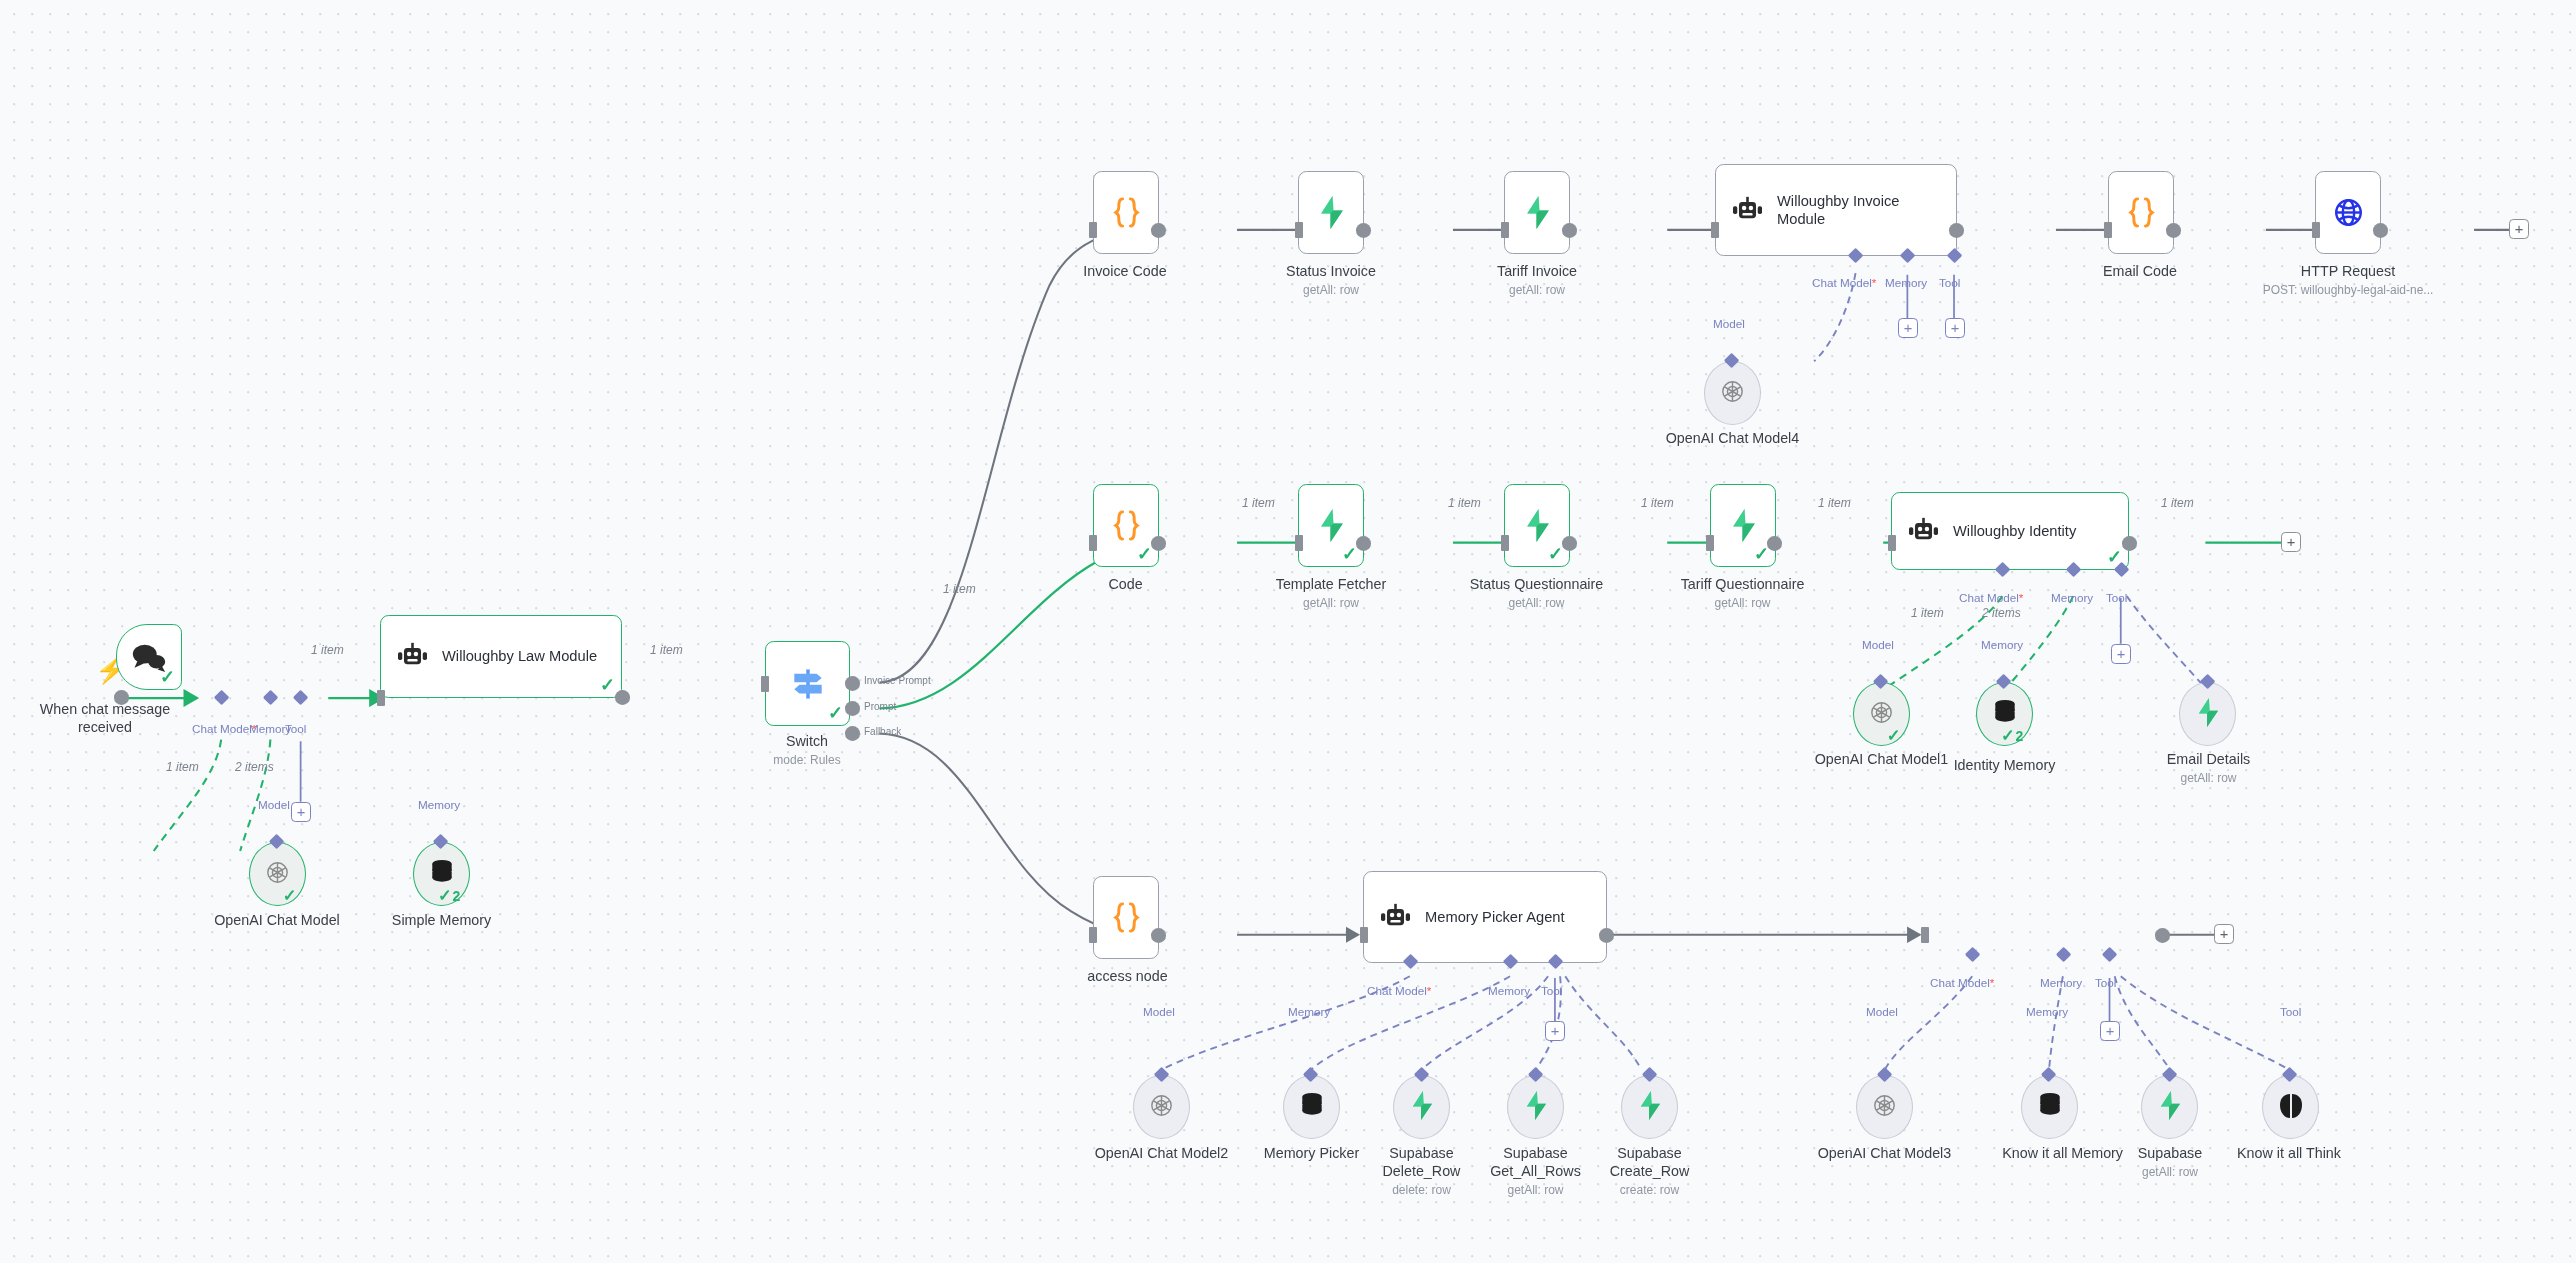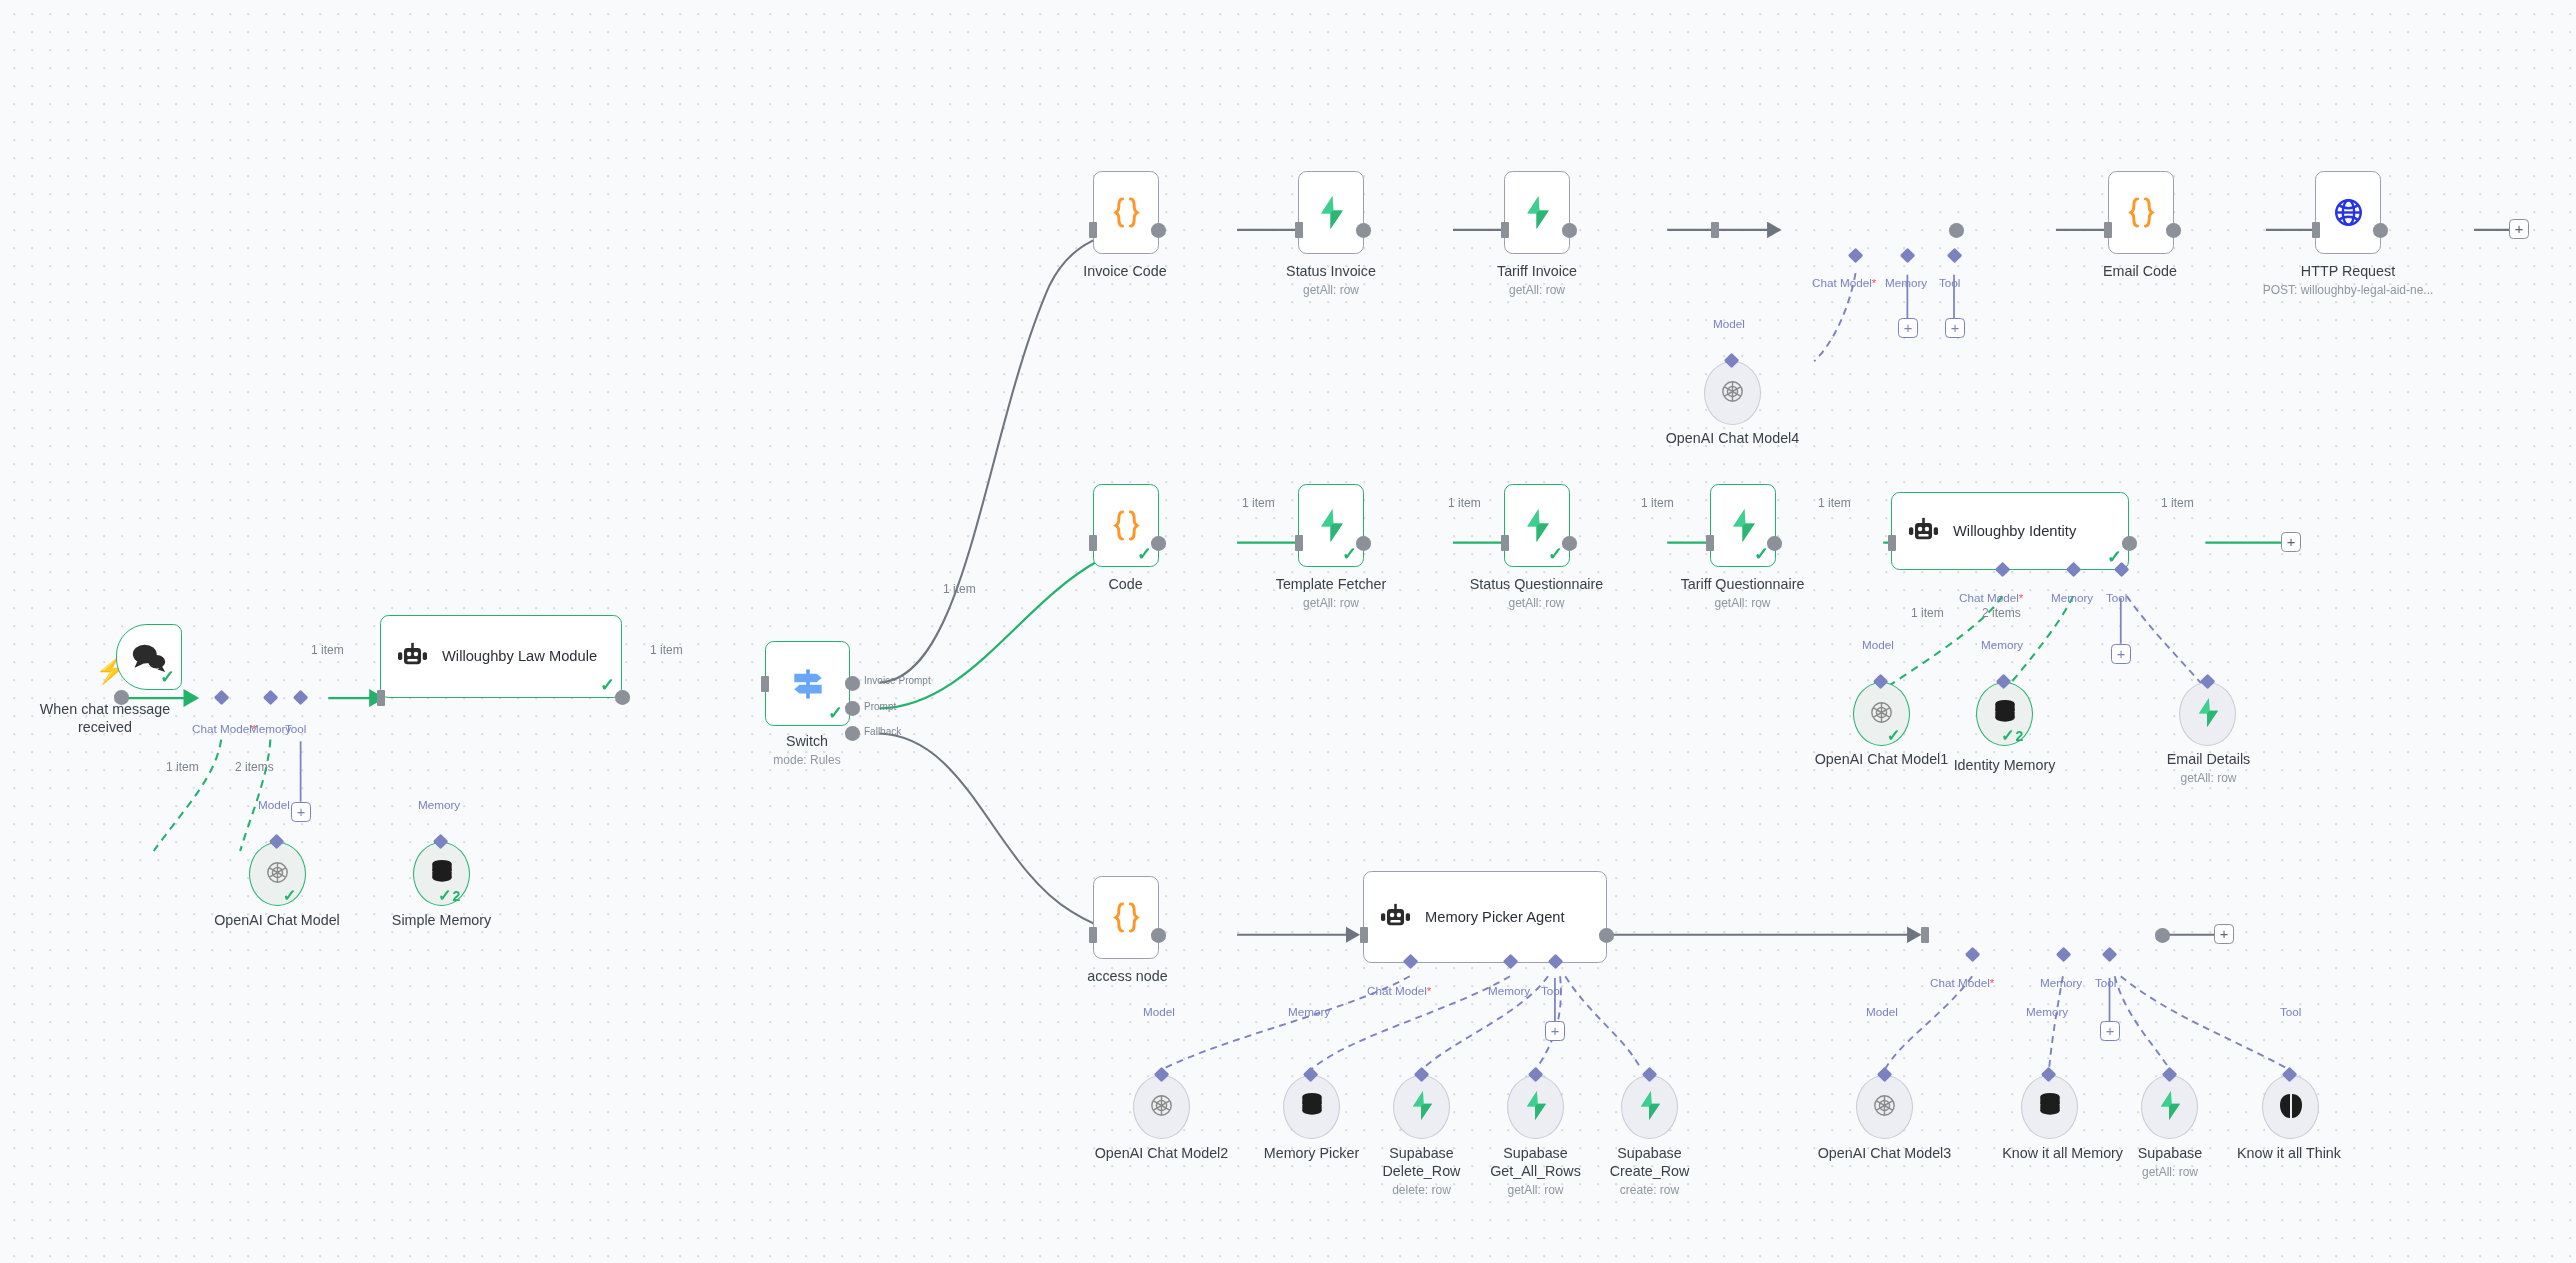--- a/index.html
+++ b/index.html
@@ -67,21 +67,21 @@
   .iport{position:absolute;width:7.8px;height:16.4px;background:#8b9099;border-radius:0.9px;}
 
   
   .plusbtn{
     position:absolute;width:20px;height:20px;border:1.4px solid #8b9099;border-radius:4.3px;background:#fff;
     display:flex;align-items:center;justify-content:center;font-size:14.7px;color:#5c6270;line-height:1;box-sizing:border-box;
   }
   .plusbtn.v{border-color:#7b82c0;color:#7b82c0;}
 
   
-  .elabel{position:absolute;font-size:12px;color:#7d838e;white-space:nowrap;background:transparent;}
+  .elabel{position:absolute;font-size:12px;color:#7d838e;white-space:nowrap;background:transparent;font-style:italic;}
 
   
   .outlbl{position:absolute;font-size:10px;color:#7d838e;white-space:nowrap;}
 
   
   .bolt{position:absolute;color:#ff6d5a;font-size:26px;line-height:1;font-weight:bold;}
 </style>
 </head>
 <body>
 
@@ -304,20 +304,36 @@
         </svg>
     </span>
   </div>
   <div class="iport" style="left:1501px;top:222px;"></div>
   <div class="oport" style="left:1562px;top:223px;"></div>
   <div class="cap" style="left:1481px;top:263px;width:112px;">
     <span>Tariff Invoice</span>
     <span class="sub">getAll: row</span>
   </div>
 
+  <div class="node wide" style="left:1715px;top:164px;width:242px;height:92px;">
+    <div class="inner">
+      <span class="glyph">
+        <svg width="35" height="29" viewBox="0 0 40 34">
+            <rect x="10" y="7" width="20" height="19" rx="4" fill="#2b2b2b"></rect>
+            <rect x="3" y="12" width="5" height="9" rx="2" fill="#2b2b2b"></rect>
+            <rect x="32" y="12" width="5" height="9" rx="2" fill="#2b2b2b"></rect>
+            <rect x="18.5" y="1" width="3" height="6" fill="#2b2b2b"></rect>
+            <circle cx="16" cy="14" r="2.6" fill="#fff"></circle>
+            <circle cx="24" cy="14" r="2.6" fill="#fff"></circle>
+            <rect x="14" y="20" width="12" height="3" rx="1.4" fill="#fff"></rect>
+          </svg>
+      </span>
+      <span class="ntitle">Willoughby Invoice Module</span>
+    </div>
+  </div>
   <div class="iport" style="left:1711px;top:222px;"></div>
   <div class="oport" style="left:1949px;top:223px;"></div>
   <div class="diamond" style="left:1850px;top:250px;"></div>
   <div class="diamond" style="left:1902px;top:250px;"></div>
   <div class="diamond" style="left:1949px;top:250px;"></div>
   <div class="dotlabel" style="left:1812px;top:276px;"><span>Chat Model</span><span class="req">*</span></div>
   <div class="dotlabel" style="left:1885px;top:276px;">Memory</div>
   <div class="dotlabel" style="left:1939px;top:276px;">Tool</div>
   <div class="plusbtn v" style="left:1898px;top:318px;">+</div>
   <div class="plusbtn v" style="left:1945px;top:318px;">+</div>

